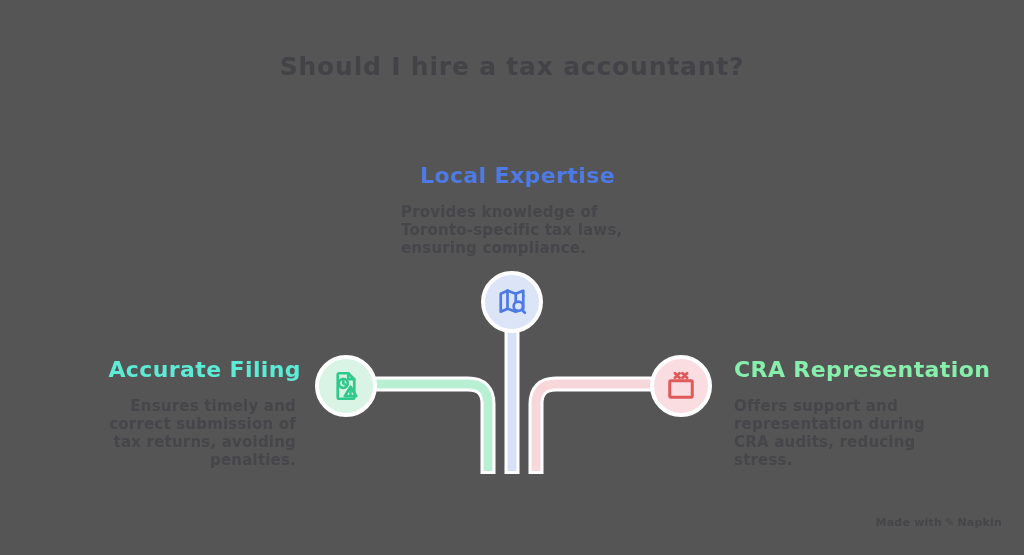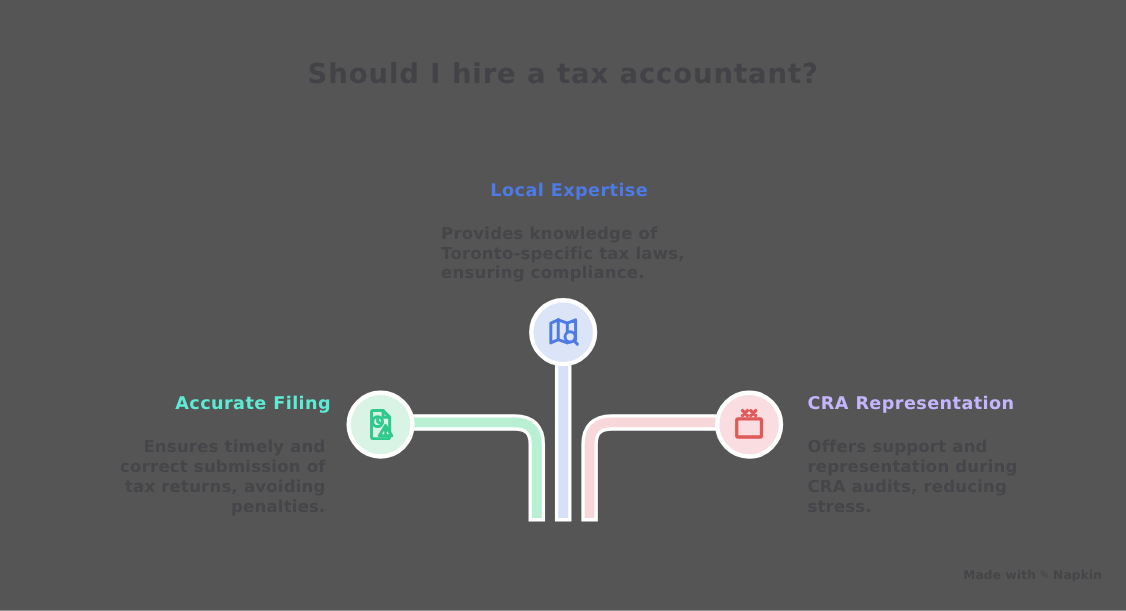--- a/index.html
+++ b/index.html
@@ -31,21 +31,21 @@
   .node-circle svg { display: block; }
   .node-circle path, .node-circle rect, .node-circle circle, .node-circle line {
     stroke: currentColor;
     stroke-width: 1.8;
     stroke-linecap: round;
     stroke-linejoin: round;
     fill: none;
   }
   .branch-heading {
     position: absolute;
-    font-size: 16px;
+    font-size: 22px;
     letter-spacing: 0.4px;
   }
   .branch-body {
     position: absolute;
     font-size: 15px;
     line-height: 18px;
     letter-spacing: 0.2px;
   }
   .heading-center { top: 163px; left: 400px; width: 235px; text-align: center; }
   .body-center    { top: 203px; left: 401px; width: 240px; text-align: left; }
@@ -111,20 +111,20 @@
       <path d="M13 3.5 L16 6.5 M16 3.5 L13 6.5" style="stroke-width:2"></path>
     </svg>
   </div>
 
   <div class="branch-heading heading-center" style="color: rgb(77, 122, 228);">Local Expertise</div>
   <div class="branch-body body-center" style="color: rgb(70, 70, 74);">Provides knowledge of Toronto-specific tax laws, ensuring compliance.</div>
 
   <div class="branch-heading heading-left" style="color: #5eead4;">Accurate Filing</div>
   <div class="branch-body body-left" style="color: rgb(70, 70, 74);">Ensures timely and correct submission of tax returns, avoiding penalties.</div>
 
-  <div class="branch-heading heading-right" style="color: #c4b5fd;">CRA Representation</div>
+  <div class="branch-heading heading-right" style="color: #86efac;">CRA Representation</div>
   <div class="branch-body body-right" style="color: rgb(70, 70, 74);">Offers support and representation during CRA audits, reducing stress.</div>
 
   <div class="watermark" style="color: rgb(67, 67, 71);">
     <span>Made with</span><span class="pen">✎</span><span>Napkin</span>
   </div>
 
 </div>
 
 </body></html>

